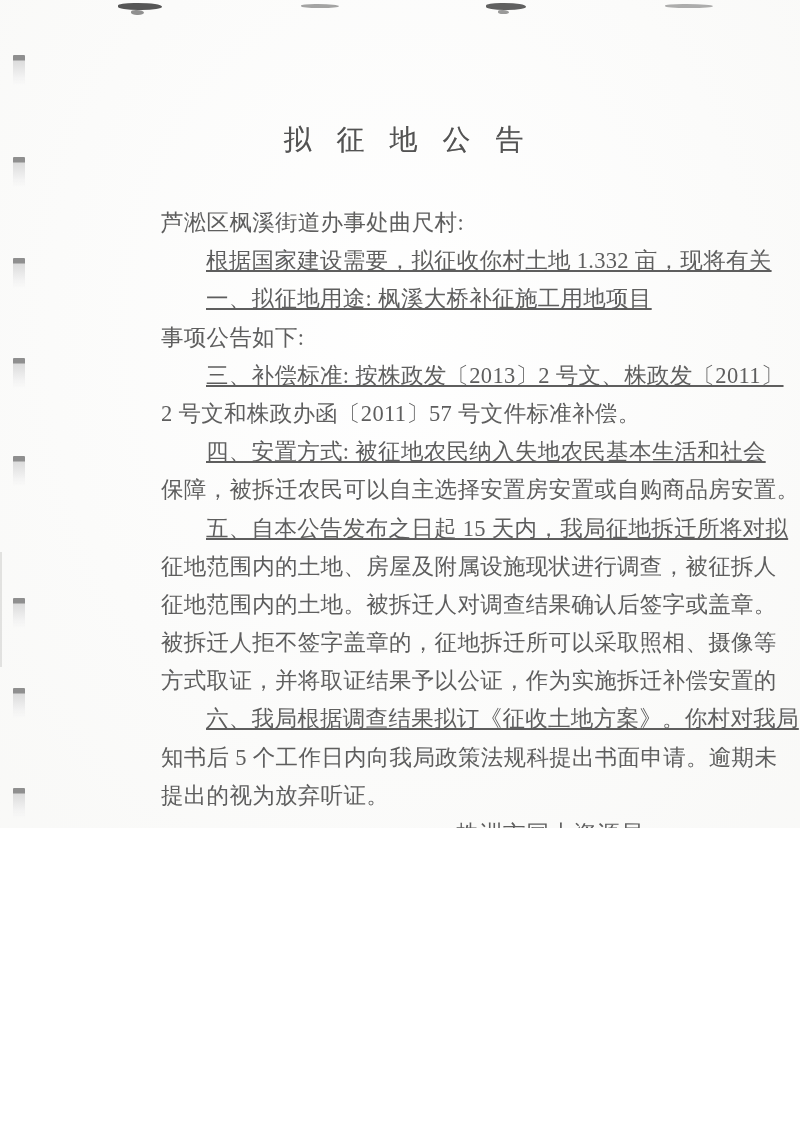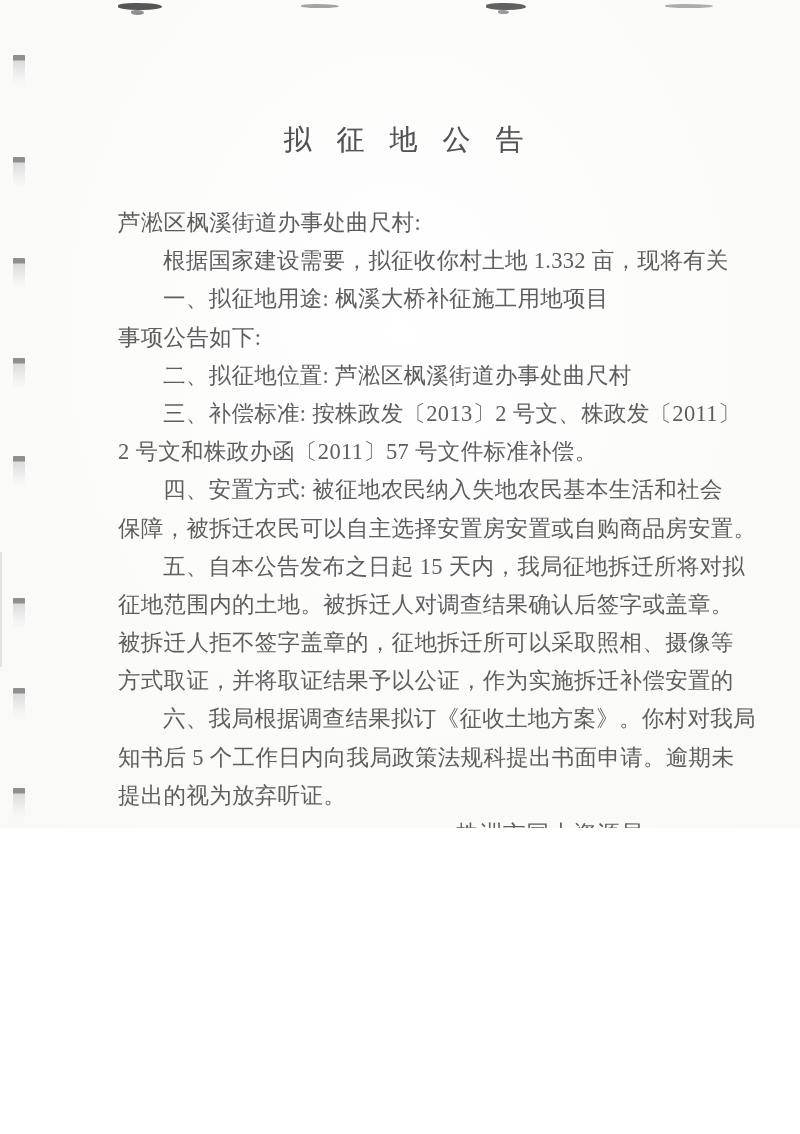--- a/index.html
+++ b/index.html
@@ -79,22 +79,22 @@
   .body-block {
     position: absolute;
     left: 118px;
     top: 204px;
     width: 600px;
     font-size: 22.5px;
     line-height: 38.2px;
     color: var(--ink-gray);
     letter-spacing: 0.3px;
   }
-  .ln { white-space: nowrap; height: 38.2px; }
-  .ln.indent { text-indent: 45px; }
+  .ln { white-space: nowrap; height: 38.2px; margin-left: 43px; }
+  .ln.indent { text-indent: 45px; text-decoration: underline; }
   .ln.fill { text-align: justify; text-align-last: justify; }
   .ln.sig { text-align: right; padding-right: 74px; letter-spacing: 1px; }
   .ln.date { text-align: left; padding-right: 66px; font-size: 21px; letter-spacing: 2px; }
 
   
   .seal {
     position: absolute;
     left: 498px;
     top: 843px;
     width: 220px;
@@ -164,26 +164,26 @@
   <div class="edge-line"></div>
   <div class="bottom-shadow"></div>
 
   <div class="doc-title">拟 征 地 公 告</div>
 
   <div class="body-block">
     <div class="ln">芦淞区枫溪街道办事处曲尺村:</div>
     <div class="ln indent fill">根据国家建设需要，拟征收你村土地 1.332 亩，现将有关</div>
     <div class="ln indent">一、拟征地用途: 枫溪大桥补征施工用地项目</div>
     <div class="ln">事项公告如下:</div>
-    <div class="ln indent">二、拟征地位置: 芦淞区枫溪街道办事处曲尺村</div>
     <div class="ln indent fill">三、补偿标准: 按株政发〔2013〕2 号文、株政发〔2011〕</div>
     <div class="ln">2 号文和株政办函〔2011〕57 号文件标准补偿。</div>
     <div class="ln indent fill">四、安置方式: 被征地农民纳入失地农民基本生活和社会</div>
     <div class="ln fill">保障，被拆迁农民可以自主选择安置房安置或自购商品房安置。</div>
     <div class="ln indent fill">五、自本公告发布之日起 15 天内，我局征地拆迁所将对拟</div>
+    <div class="ln fill">征地范围内的土地、房屋及附属设施现状进行调查，被征拆人</div>
     <div class="ln fill">征地范围内的土地。被拆迁人对调查结果确认后签字或盖章。</div>
     <div class="ln fill">被拆迁人拒不签字盖章的，征地拆迁所可以采取照相、摄像等</div>
     <div class="ln fill">方式取证，并将取证结果予以公证，作为实施拆迁补偿安置的</div>
     <div class="ln indent fill">六、我局根据调查结果拟订《征收土地方案》。你村对我局</div>
     <div class="ln fill">知书后 5 个工作日内向我局政策法规科提出书面申请。逾期未</div>
     <div class="ln">提出的视为放弃听证。</div>
     <div class="ln sig">株洲市国土资源局</div>
     <div class="ln date">2014 年 8 月 6 日</div>
   </div>
 

